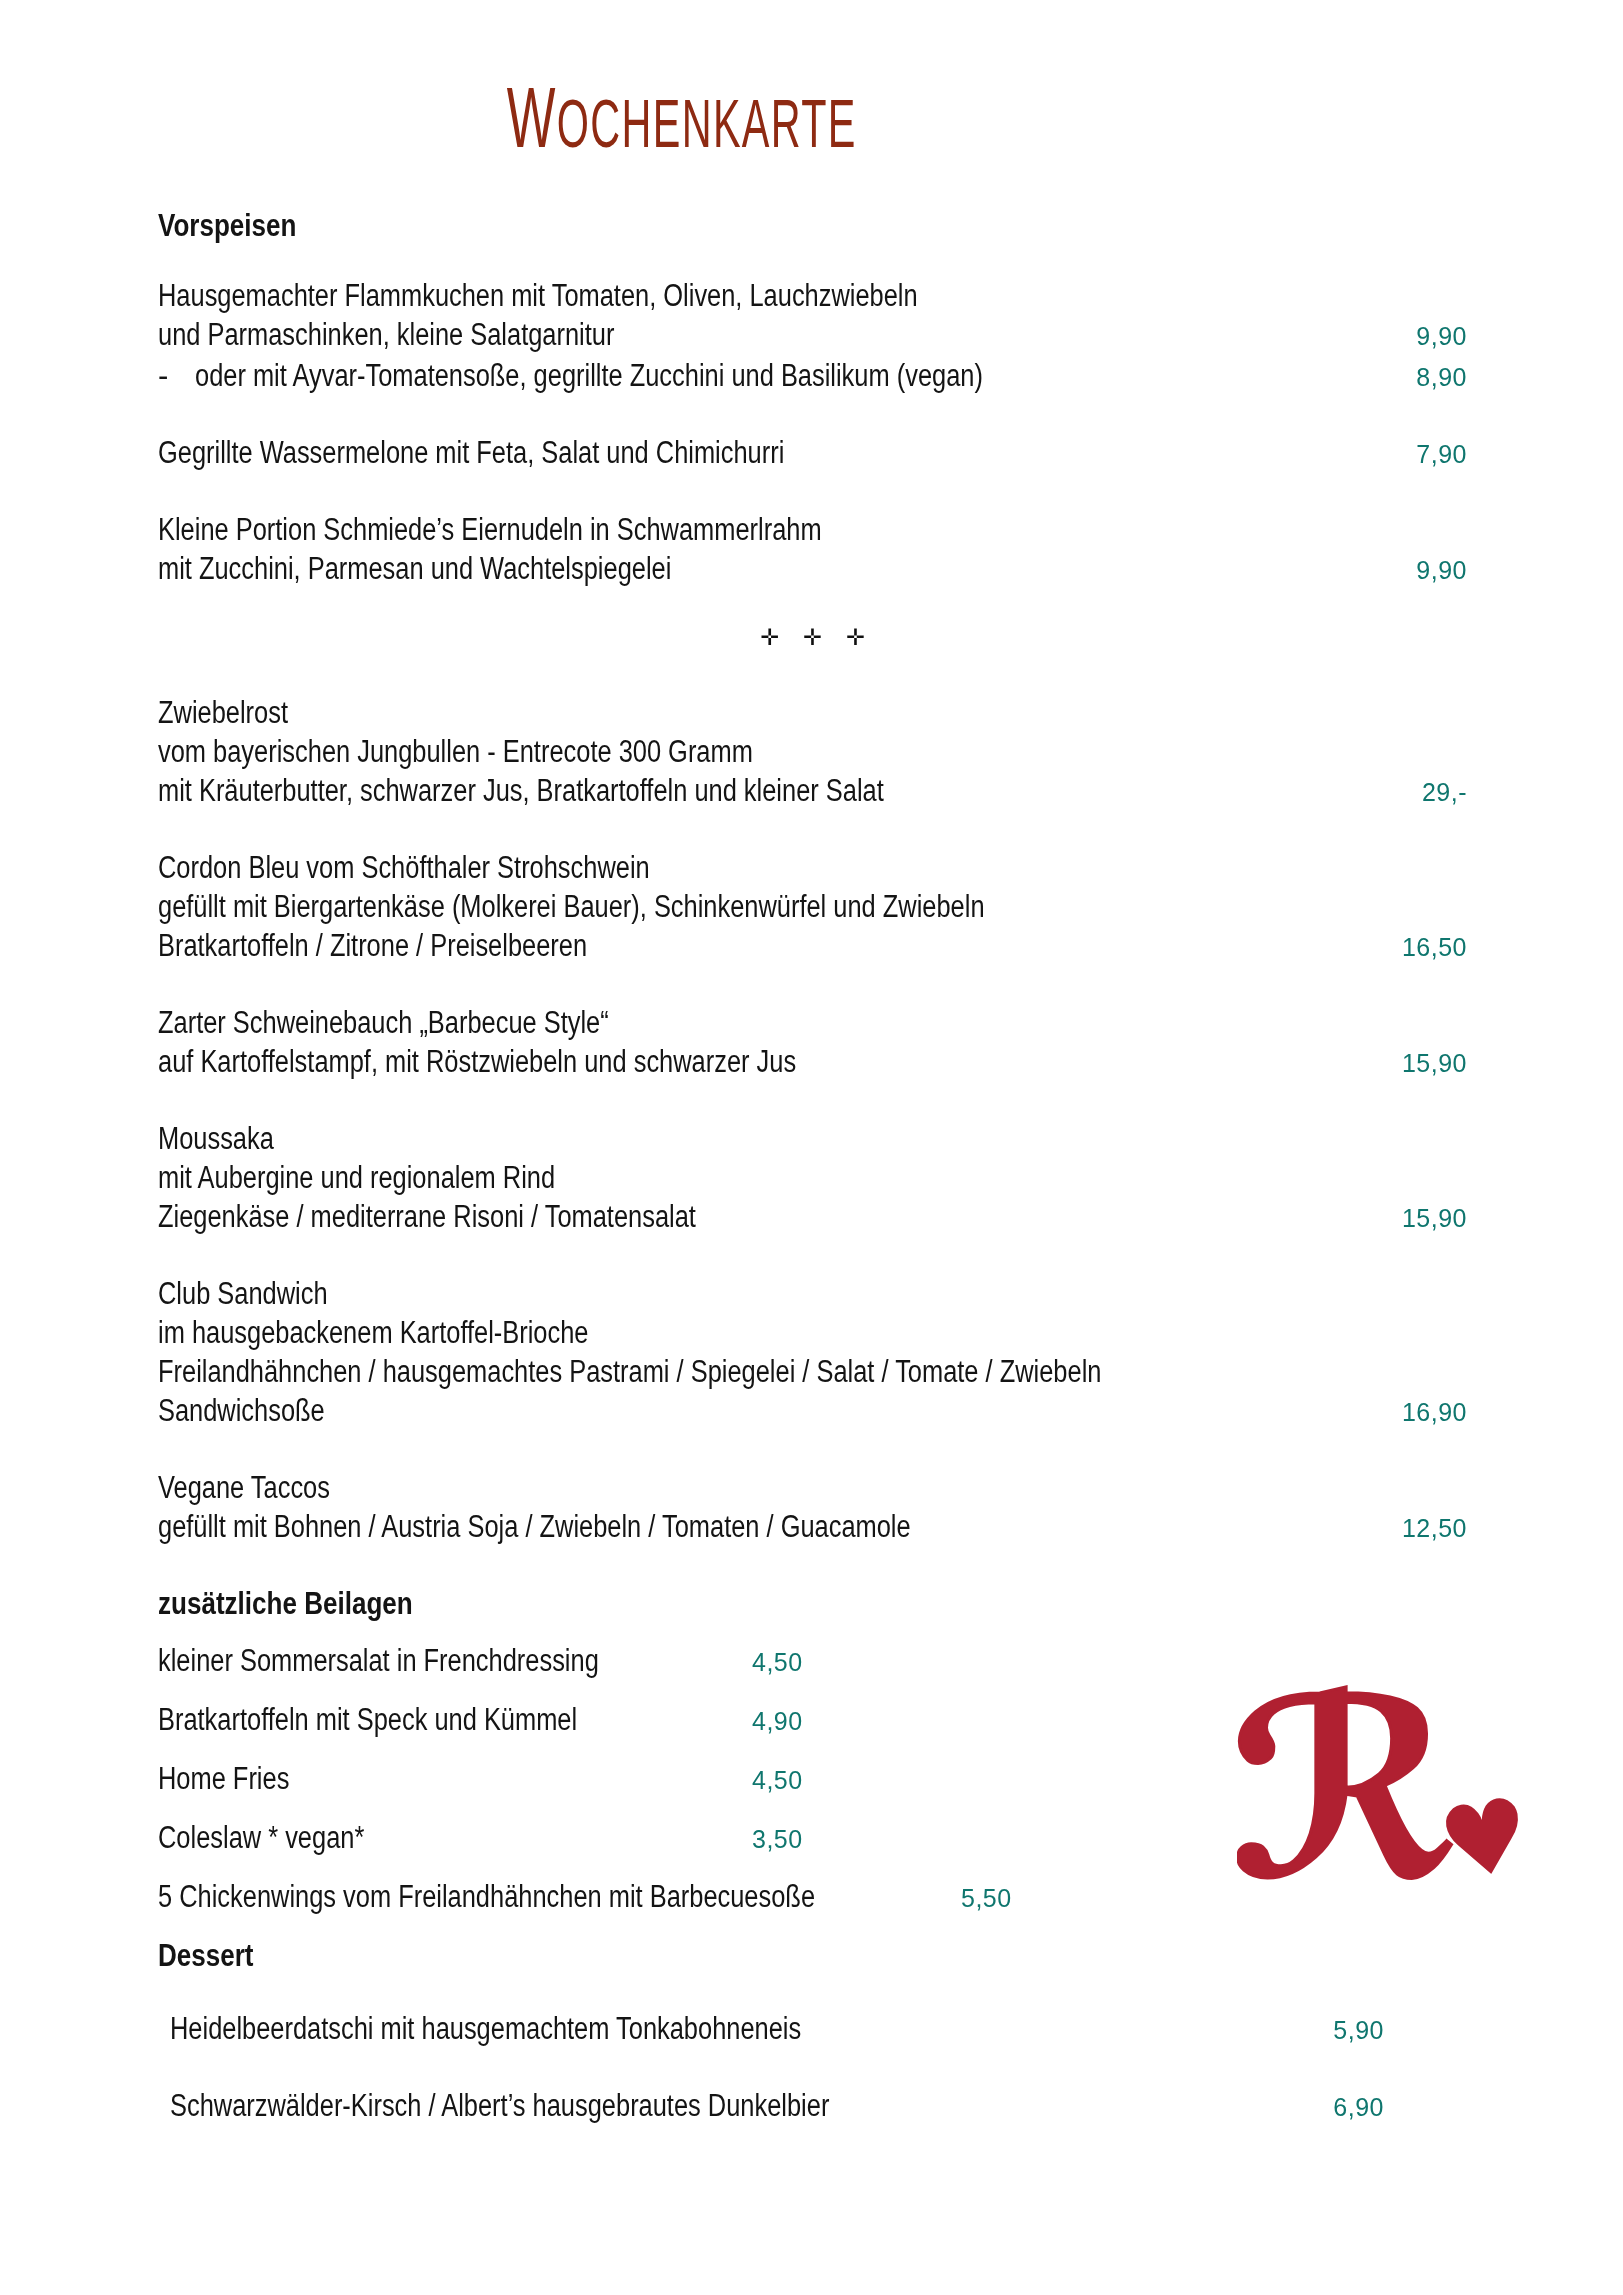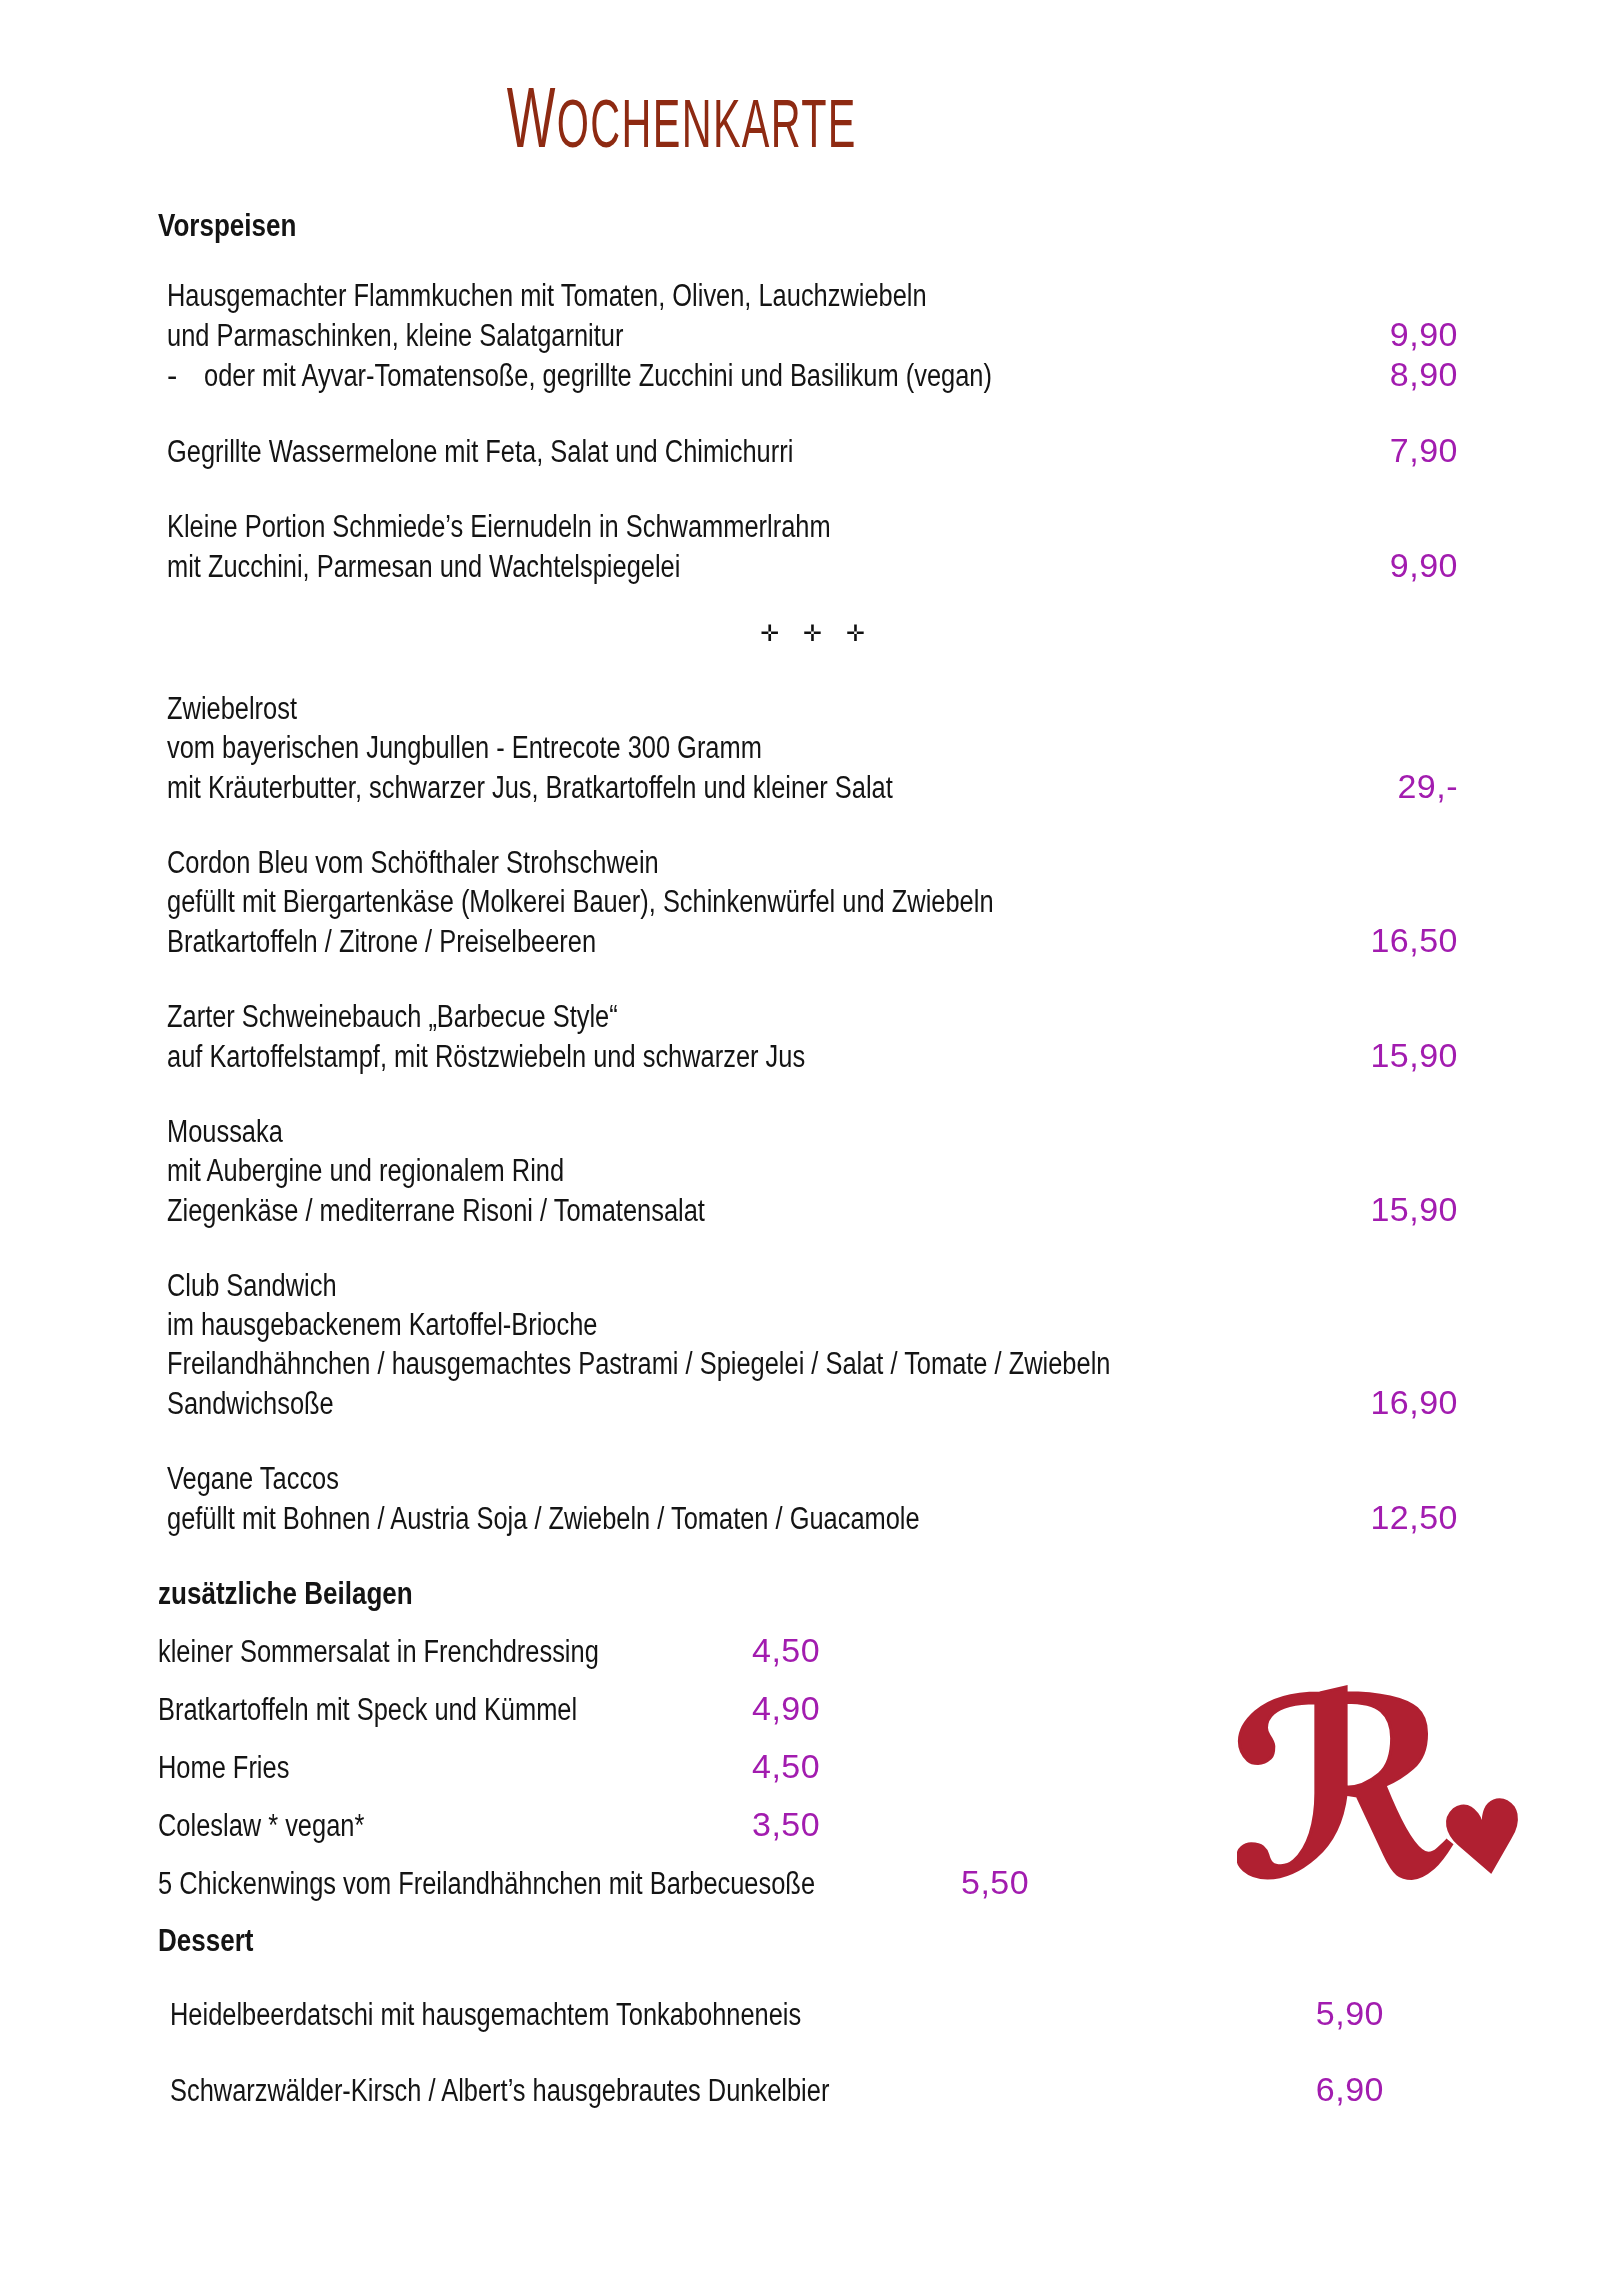--- a/index.html
+++ b/index.html
@@ -19,27 +19,27 @@
   .t-rest{font-size:69px;line-height:1}
   
   #menu{position:absolute;left:158px;top:206px;width:1309px}
   .heading{
     font-size:31px;font-weight:700;line-height:39px;white-space:nowrap;
     transform:scaleX(.84);transform-origin:0 50%;
     margin:0 0 31px;
   }
   .heading.h-side{margin:21.6px 0 18px}
   .heading.h-dessert{margin:10.8px 0 34px}
-  .item{margin:0 9px 36px}
+  .item{margin:0 0 36px}
   .item.side{margin:16px 0 18px}
   .item.dessert{margin:0 12px 36px}
   .line{display:flex;align-items:baseline;line-height:39px;white-space:nowrap}
   .bullet{font-size:31px;flex:0 0 37px}
   .dish-text{font-size:31px;transform:scaleX(.82);transform-origin:0 50%}
-  .price{font-size:34px;margin-left:auto;letter-spacing:0.5px;color:#a21caf}
+  .price{font-size:25px;margin-left:auto;letter-spacing:0.5px;color:#0f766e}
   .item.side .dish-text{flex:0 0 594px}
   .item.side.wide .dish-text{flex:0 0 803px}
   .item.side .price{margin-left:0}
   .item.dessert .price{margin-right:71px}
   .divider{
     margin:-7.9px 0 36px;text-align:center;
     font-size:22.6px;line-height:39px;word-spacing:17.7px;color:#101010;
   }
   
   .logo{position:absolute;left:1237px;top:1664px;width:304px;height:255px}

